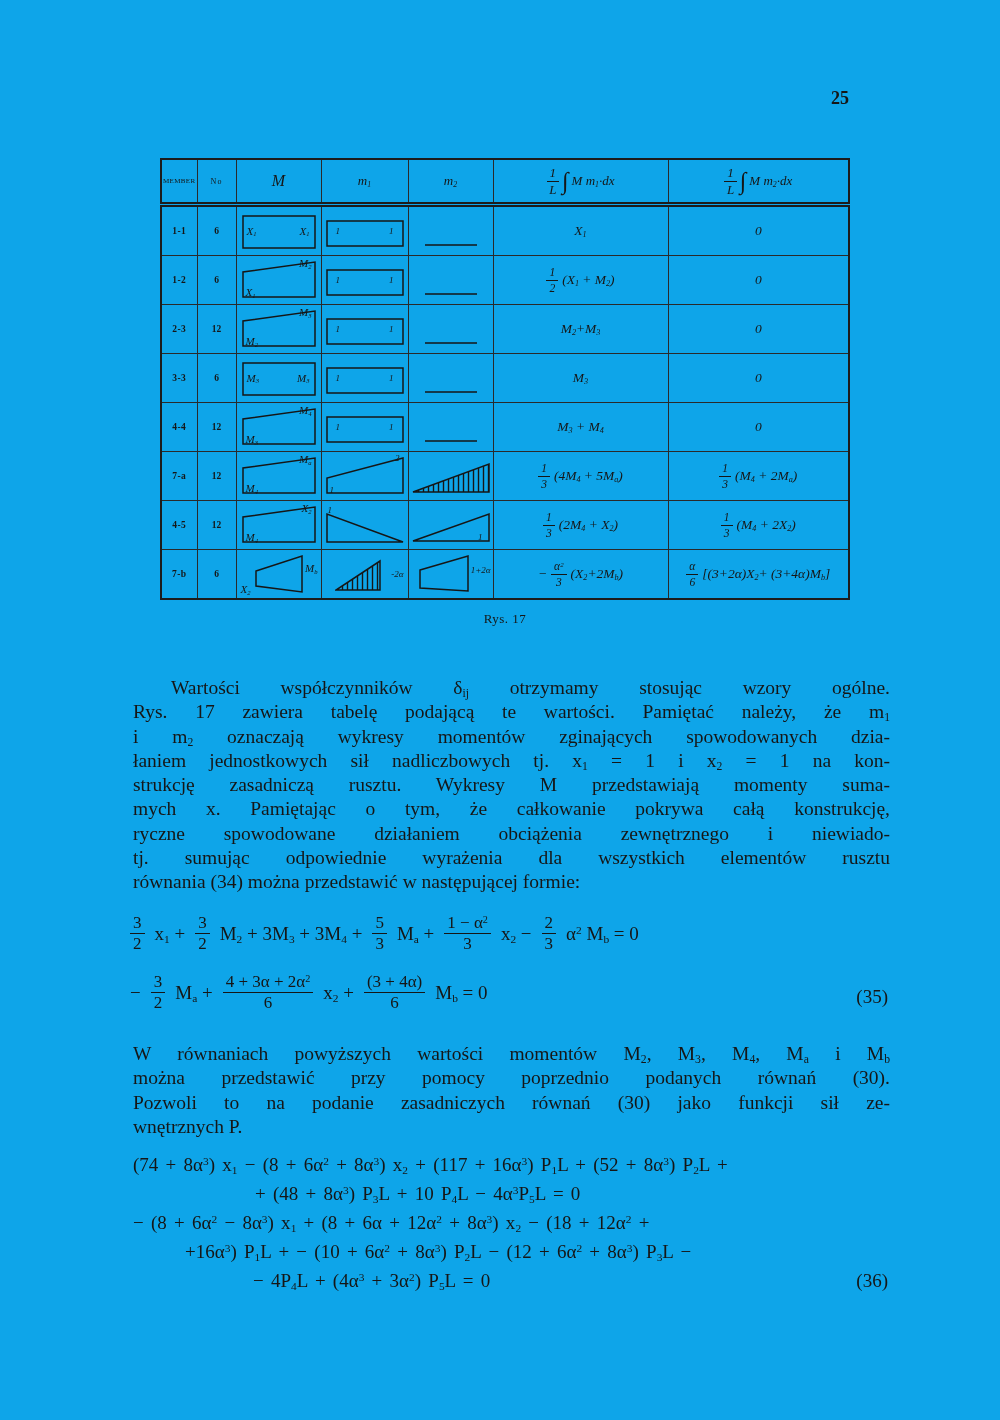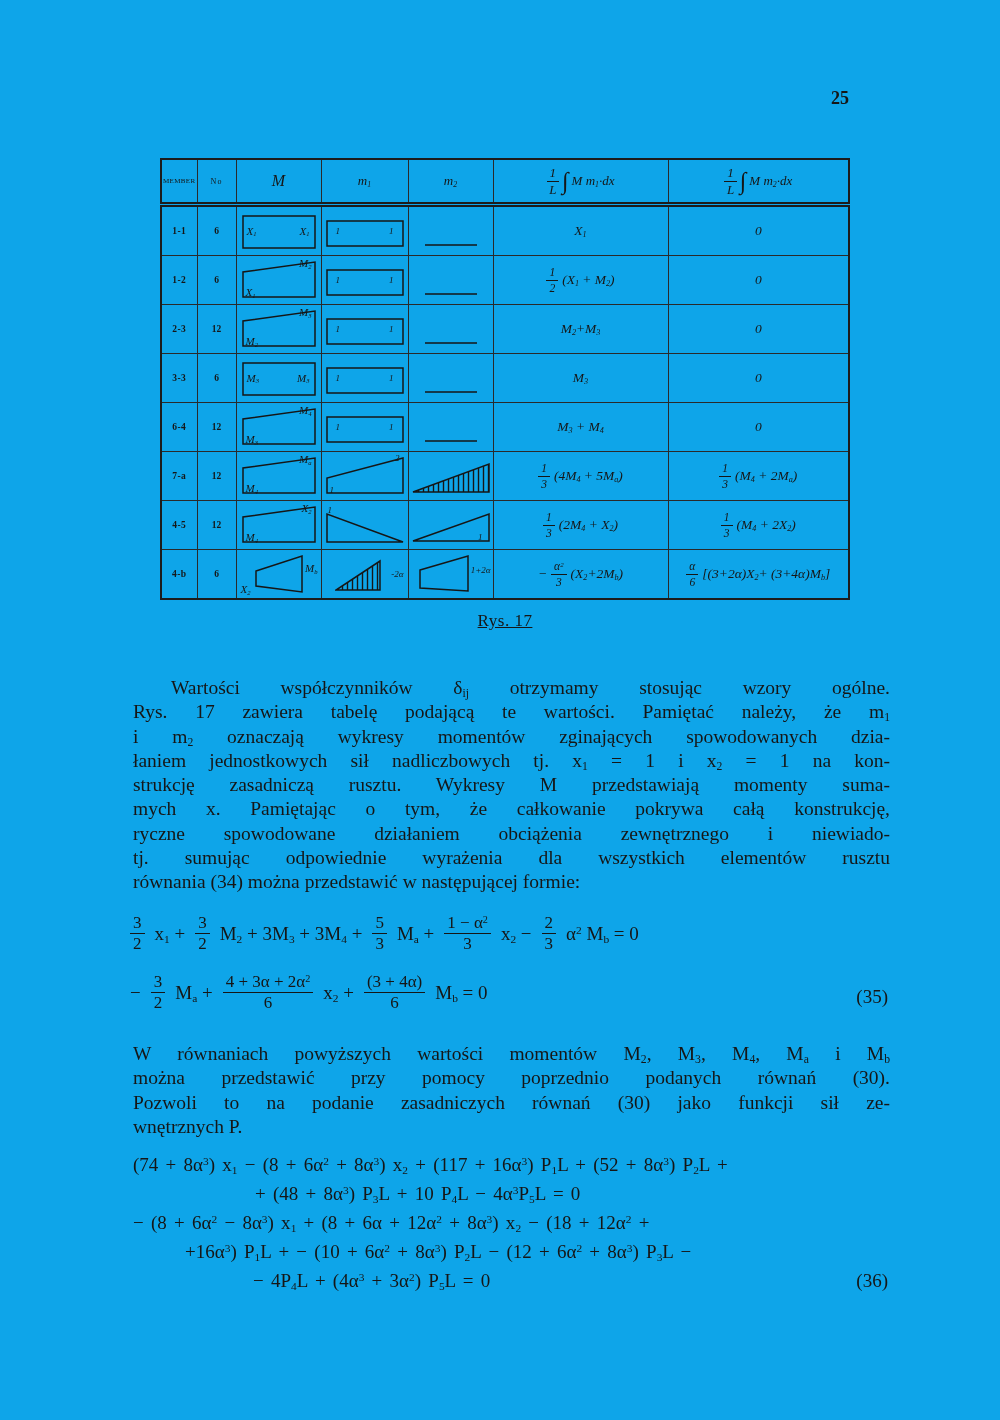--- a/index.html
+++ b/index.html
@@ -50,21 +50,21 @@
   .outr{right:3px;top:13px;}
   .outrC{right:4px;top:50%;transform:translateY(-50%);}
   .brC{right:2px;top:42%;transform:translateY(-50%);margin-left:40px;}
   .brlow{right:10px;bottom:7px;}
 
   .fcell{display:flex;align-items:center;justify-content:center;gap:4px;
          font-style:italic;font-size:13.5px;}
   .fcell .fn,.fcell .fd{font-size:11.5px;}
 
   .caption{position:absolute;left:160px;top:611px;width:690px;text-align:center;
-           font-size:17px;letter-spacing:.5px;text-decoration:underline;}
+           font-size:13px;letter-spacing:.5px;}
 
   
   .para{position:absolute;left:133px;width:757px;font-size:19.5px;line-height:24.3px;}
   .pline{text-align:justify;text-align-last:justify;}
   .pline.last{text-align-last:left;}
   .pline.ind{text-indent:38px;}
   sub{font-size:60%;vertical-align:-0.25em;line-height:0;}
   sup{font-size:60%;vertical-align:0.5em;line-height:0;}
 
   
@@ -293,21 +293,21 @@
             </div>
           </td>
       <td>
             <div class="fcell">
               <span>0</span>
             </div>
           </td>
     </tr>
 
     <tr class="r">
-      <td class="c-mem">6-4</td>
+      <td class="c-mem">4-4</td>
       <td class="c-no">12</td>
       <td>
             <div class="diag">
         <svg width="74" height="40">
                 <polygon class="shape" points="1,37 73,37 73,2 1,12"></polygon>
               </svg>
         <span class="lbl bl">M<sub>3</sub></span>
         <span class="lbl tr">M<sub>4</sub></span>
       </div>
           </td>
@@ -429,21 +429,21 @@
         <span class="frac">
                 <span class="fn">1</span>
                 <span class="fd">3</span>
               </span>
         <span>(M<sub>4</sub> + 2X<sub>2</sub>)</span>
       </div>
           </td>
     </tr>
 
     <tr class="r">
-      <td class="c-mem">4-b</td>
+      <td class="c-mem">7-b</td>
       <td class="c-no">6</td>
       <td>
             <div class="diag">
         <svg width="48" height="40">
                 <polygon class="shape" points="1,17 47,2 47,38 1,32"></polygon>
               </svg>
         <span class="lbl outl">X<sub>2</sub></span>
         <span class="lbl outr">M<sub>b</sub></span>
       </div>
           </td>

